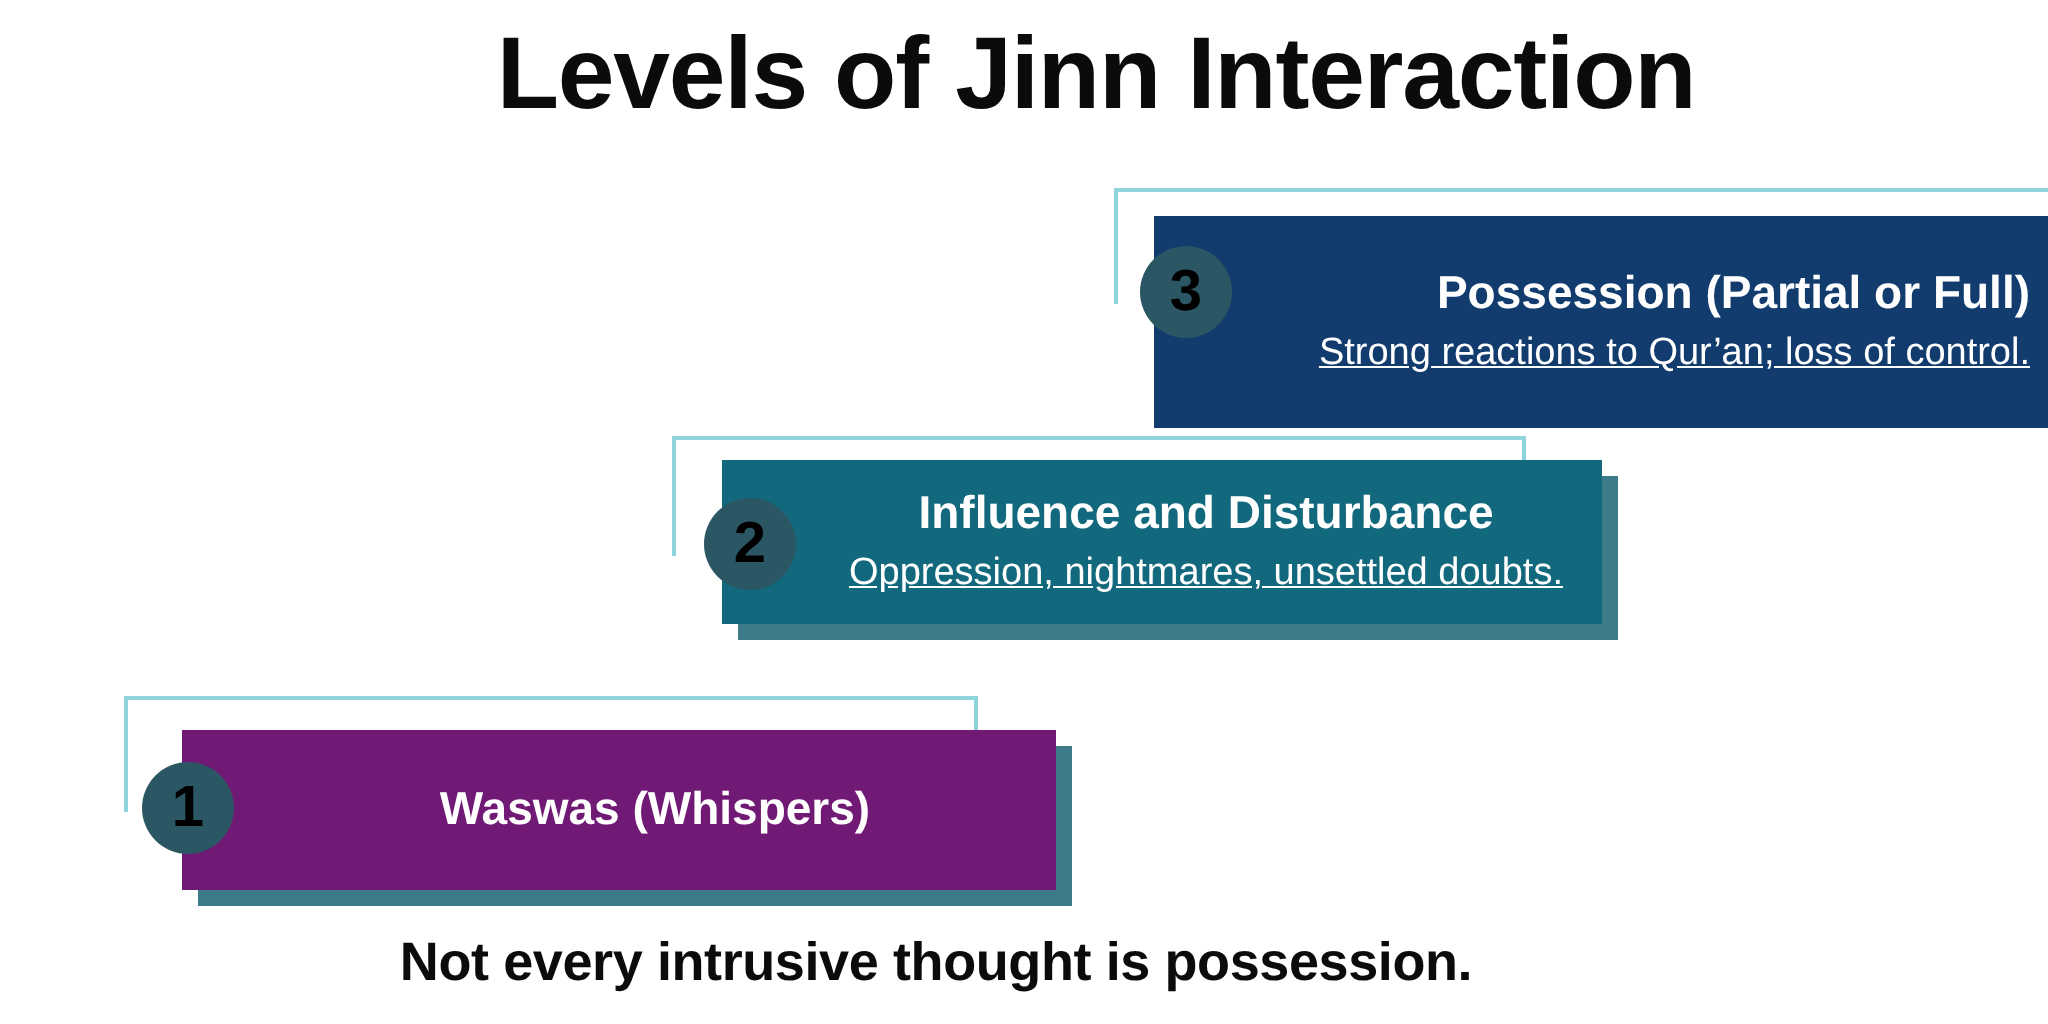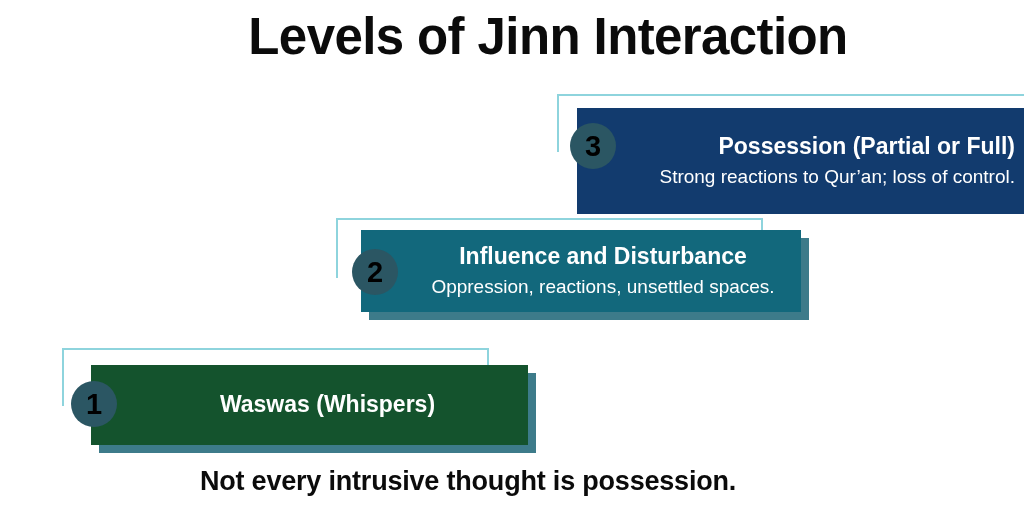--- a/index.html
+++ b/index.html
@@ -68,20 +68,21 @@
     text-align: center;
     line-height: 1.12;
     white-space: nowrap;
   }
 
   .step-desc {
     font-weight: 400;
     text-align: center;
     line-height: 1.15;
     white-space: nowrap;
+    text-decoration: underline;
   }
 
   .step-badge {
     position: absolute;
     border-radius: 50%;
     background: #2b5663;
     color: #000000;
     display: flex;
     align-items: center;
     justify-content: center;
@@ -104,21 +105,21 @@
   #step2-box     { left: 325px;  top: 230px; width: 440px;  height: 82px;
                    background: #12687c; padding: 0 2px 0 46px; }
   #step2-box .step-title { font-size: 23px; }
   #step2-box .step-desc  { font-size: 19px; margin-top: 7px; }
   #step2-badge   { left: 316px;  top: 249px; width: 46px; height: 46px; font-size: 29px; }
 
   
   #step1-outline { left: 26px;   top: 348px; width: 427px;  height: 58px; }
   #step1-shadow  { left: 63px;   top: 373px; width: 437px;  height: 80px; }
   #step1-box     { left: 55px;   top: 365px; width: 437px;  height: 80px;
-                   background: #14532d; padding: 0 8px 0 44px; }
+                   background: #701a75; padding: 0 8px 0 44px; }
   #step1-box .step-title { font-size: 23px; }
   #step1-box .step-desc  { font-size: 19px; margin-top: 7px; }
   #step1-badge   { left: 35px;   top: 381px; width: 46px; height: 46px; font-size: 29px; }
 
   
   #caption {
     position: absolute;
     left: 0;
     top: 466px;
     width: 864px;
@@ -145,21 +146,21 @@
       <div class="step-desc">Strong reactions to Qur’an; loss of control.</div>
     </div>
     <div id="step3-badge" class="step-badge">3</div>
   </div>
 
   <div class="step">
     <div id="step2-outline" class="step-outline"></div>
     <div id="step2-shadow" class="step-shadow"></div>
     <div id="step2-box" class="step-box">
       <div class="step-title">Influence and Disturbance</div>
-      <div class="step-desc">Oppression, reactions, unsettled spaces.</div>
+      <div class="step-desc">Oppression, nightmares, unsettled doubts.</div>
     </div>
     <div id="step2-badge" class="step-badge">2</div>
   </div>
 
   <div class="step">
     <div id="step1-outline" class="step-outline"></div>
     <div id="step1-shadow" class="step-shadow"></div>
     <div id="step1-box" class="step-box">
       <div class="step-title">Waswas (Whispers)</div>
     </div>

